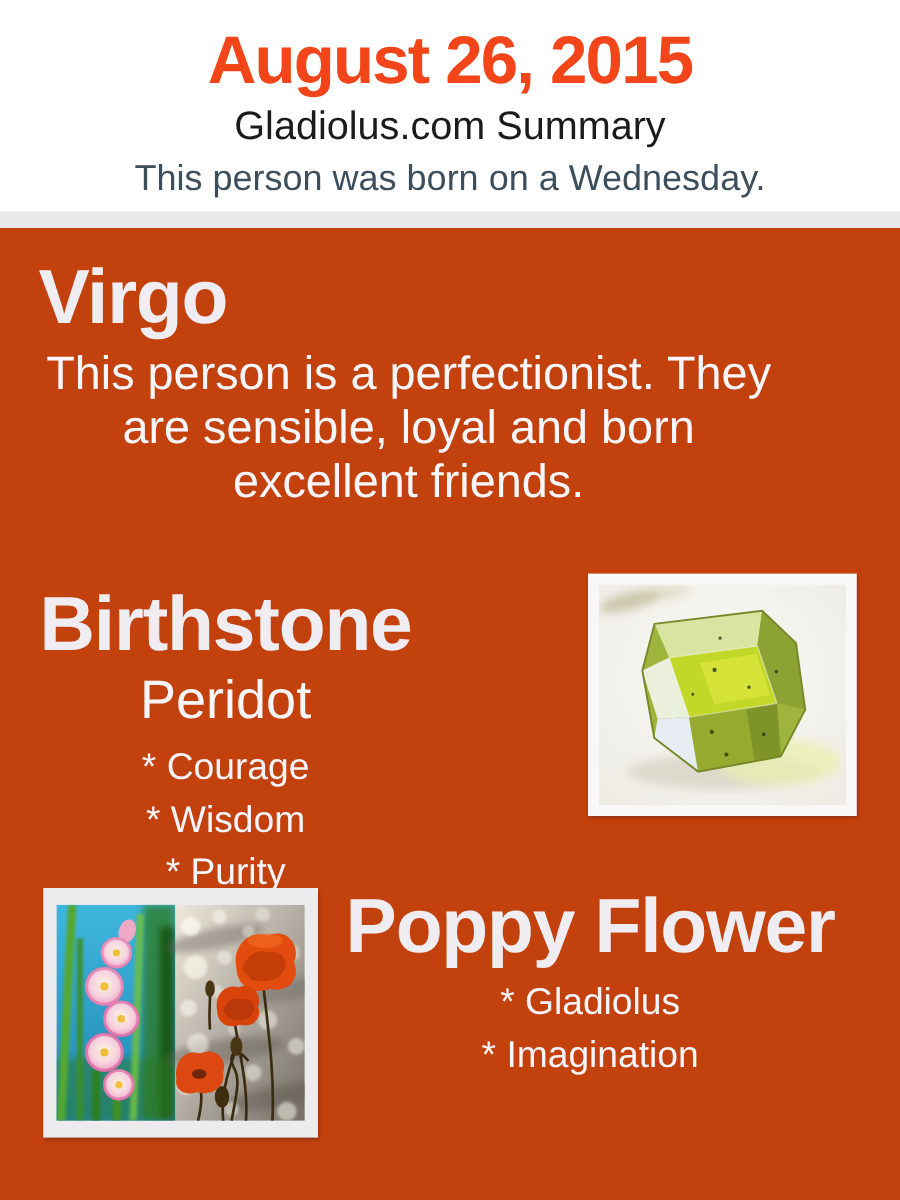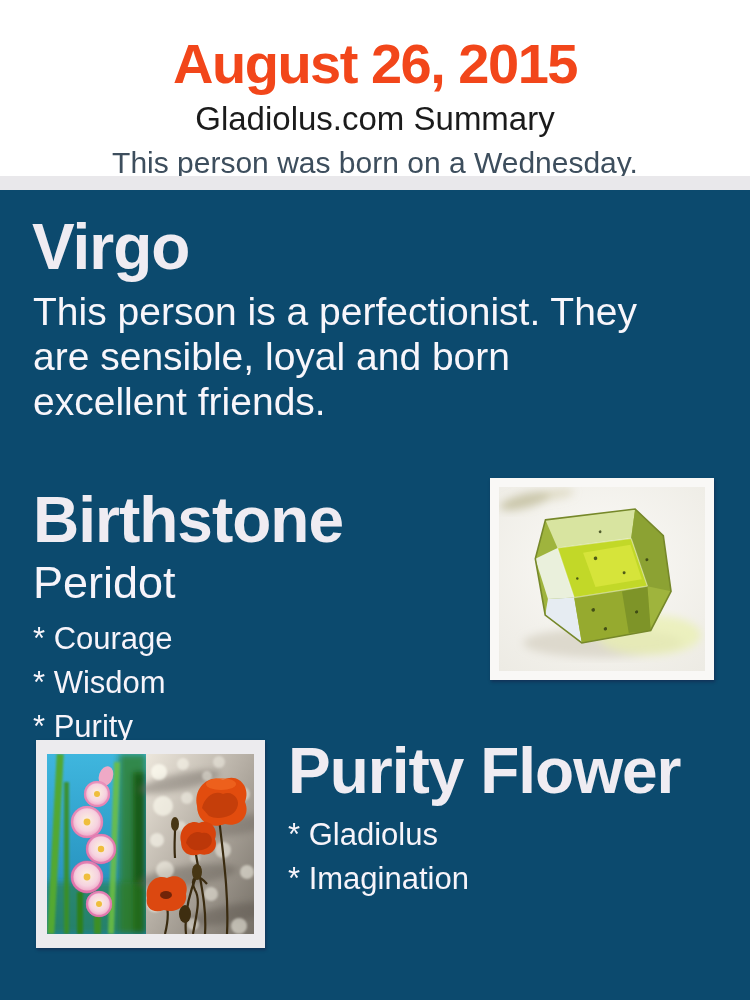--- a/index.html
+++ b/index.html
@@ -2,27 +2,27 @@
 <html><head>
 <meta charset="utf-8">
 <style>
   html,body{margin:0;padding:0;background:#ffffff;}
   .page{
     position:relative;width:750px;height:1000px;overflow:hidden;
     background:#ffffff;
     font-family:"Liberation Sans","DejaVu Sans",sans-serif;
   }
   
-  .header{position:absolute;top:14px;left:0;width:750px;height:202px;text-align:center;background:#ffffff;}
+  .header{position:absolute;top:0;left:0;width:750px;height:202px;text-align:center;background:#ffffff;}
   .date-heading{margin:0;padding-top:22px;font-size:56px;font-weight:700;letter-spacing:-1.5px;line-height:1;color:#F2461A;}
   .site-title{margin:10px 0 0 0;font-size:33px;font-weight:400;line-height:1;color:#1B1B1B;}
   .born-line{margin:13px 0 0 0;font-size:30px;font-weight:400;line-height:1;color:#3D4E5D;text-align:center;}
   .divider-band{position:absolute;top:176px;left:0;width:750px;height:14px;background:#E9E8EB;}
   
-  .purple{position:absolute;top:190px;left:0;width:750px;height:810px;background:#0c4a6e;color:#F5F2F8;}
+  .purple{position:absolute;top:190px;left:0;width:750px;height:810px;background:#c2410c;color:#F5F2F8;text-align:center;}
   .big-h{margin:0;font-size:64px;font-weight:700;letter-spacing:-1px;line-height:.98;color:#EFECF2;}
   .sub-name{margin:6px 0 0 0;font-size:45px;font-weight:400;line-height:1.1;color:#F7F4FA;}
   .traits{margin-top:10px;}
   .trait{font-size:31px;line-height:44px;font-weight:400;color:#F7F4FA;}
   .zodiac-title{position:absolute;left:32px;top:26px;}
   .zodiac-desc{position:absolute;left:33px;top:99px;width:615px;margin:0;font-size:39px;line-height:45px;font-weight:400;color:#F8F6FB;}
   .birthstone-block{position:absolute;left:33px;top:299px;}
   .peridot-fig{position:absolute;left:490px;top:288px;width:206px;height:184px;background:#F9F8F6;padding:9px;box-shadow:1px 2px 3px rgba(30,8,50,.35);}
   .flower-fig{position:absolute;left:36px;top:550px;width:207px;height:180px;background:#ECEBEE;padding:14px 11px;box-shadow:1px 2px 3px rgba(30,8,50,.35);}
   .flower-block{position:absolute;left:288px;top:550px;}
@@ -214,21 +214,21 @@
           </g>
           <g>
             <path d="M100,144 C98,130 108,120 120,124 C132,118 143,128 139,140 C141,152 129,160 117,156 C106,160 98,154 100,144 Z" fill="#DC4810"></path>
             <ellipse cx="119" cy="141" rx="6" ry="4" fill="#571B06" opacity=".8"></ellipse>
           </g>
         </g>
       </svg>
     </figure>
 
     <div class="flower-block">
-      <h2 class="big-h">Purity Flower</h2>
+      <h2 class="big-h">Poppy Flower</h2>
       <div class="traits">
         <div class="trait">* Gladiolus</div>
         <div class="trait">* Imagination</div>
       </div>
     </div>
 
   </div>
 </div>
 
 </body></html>

